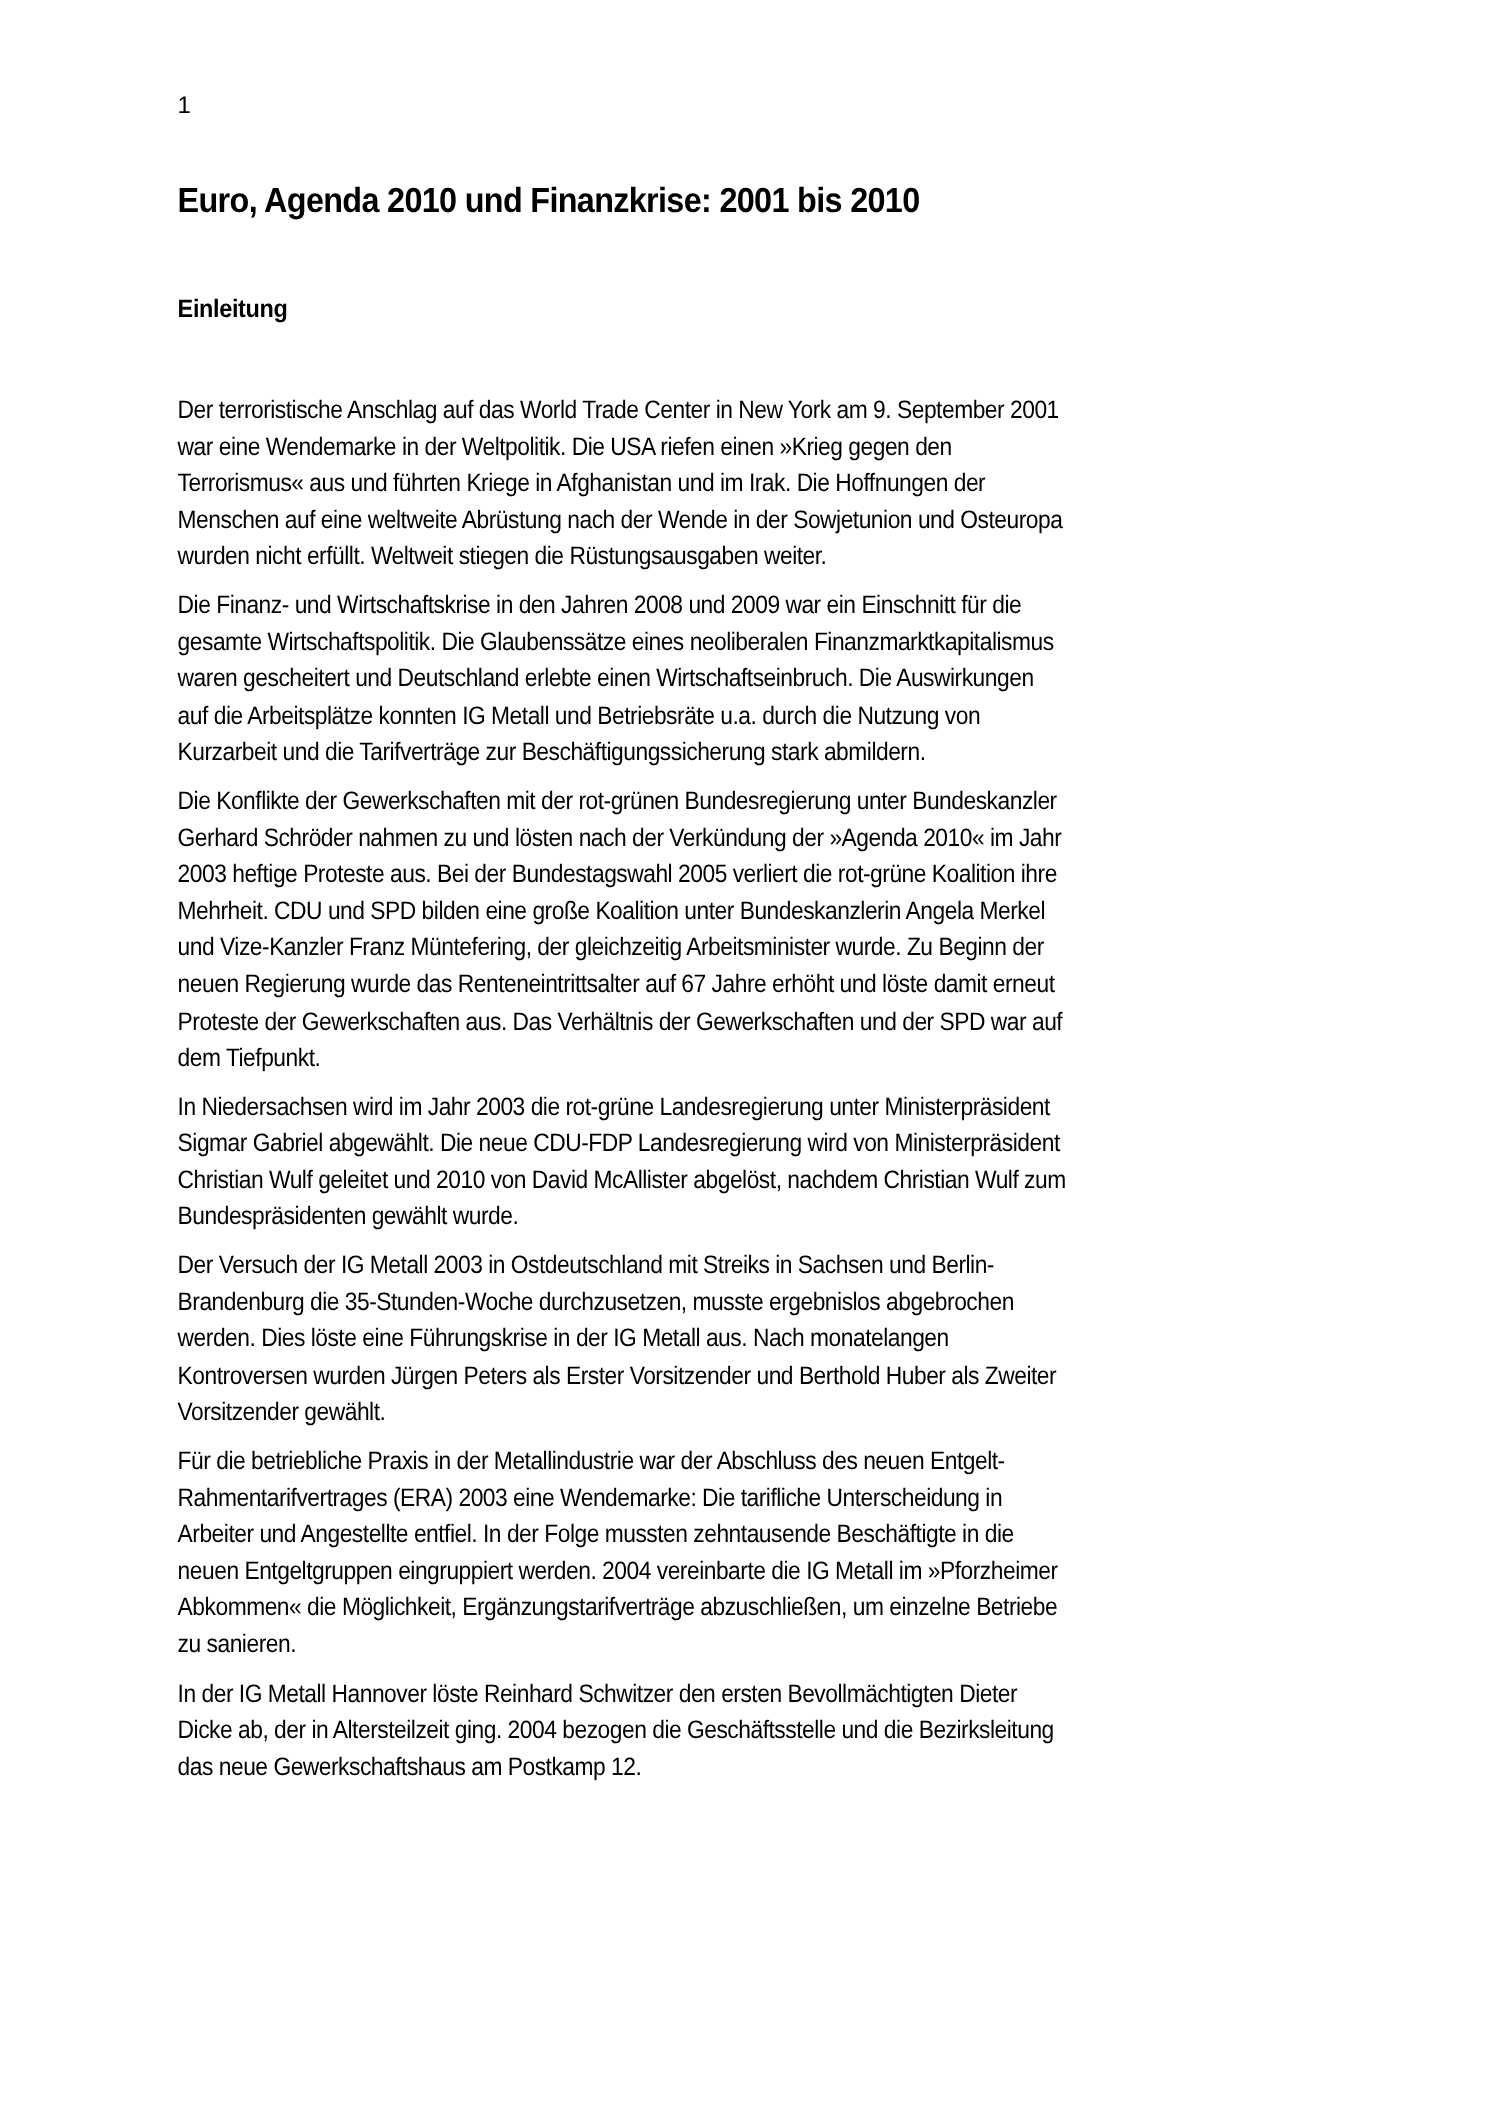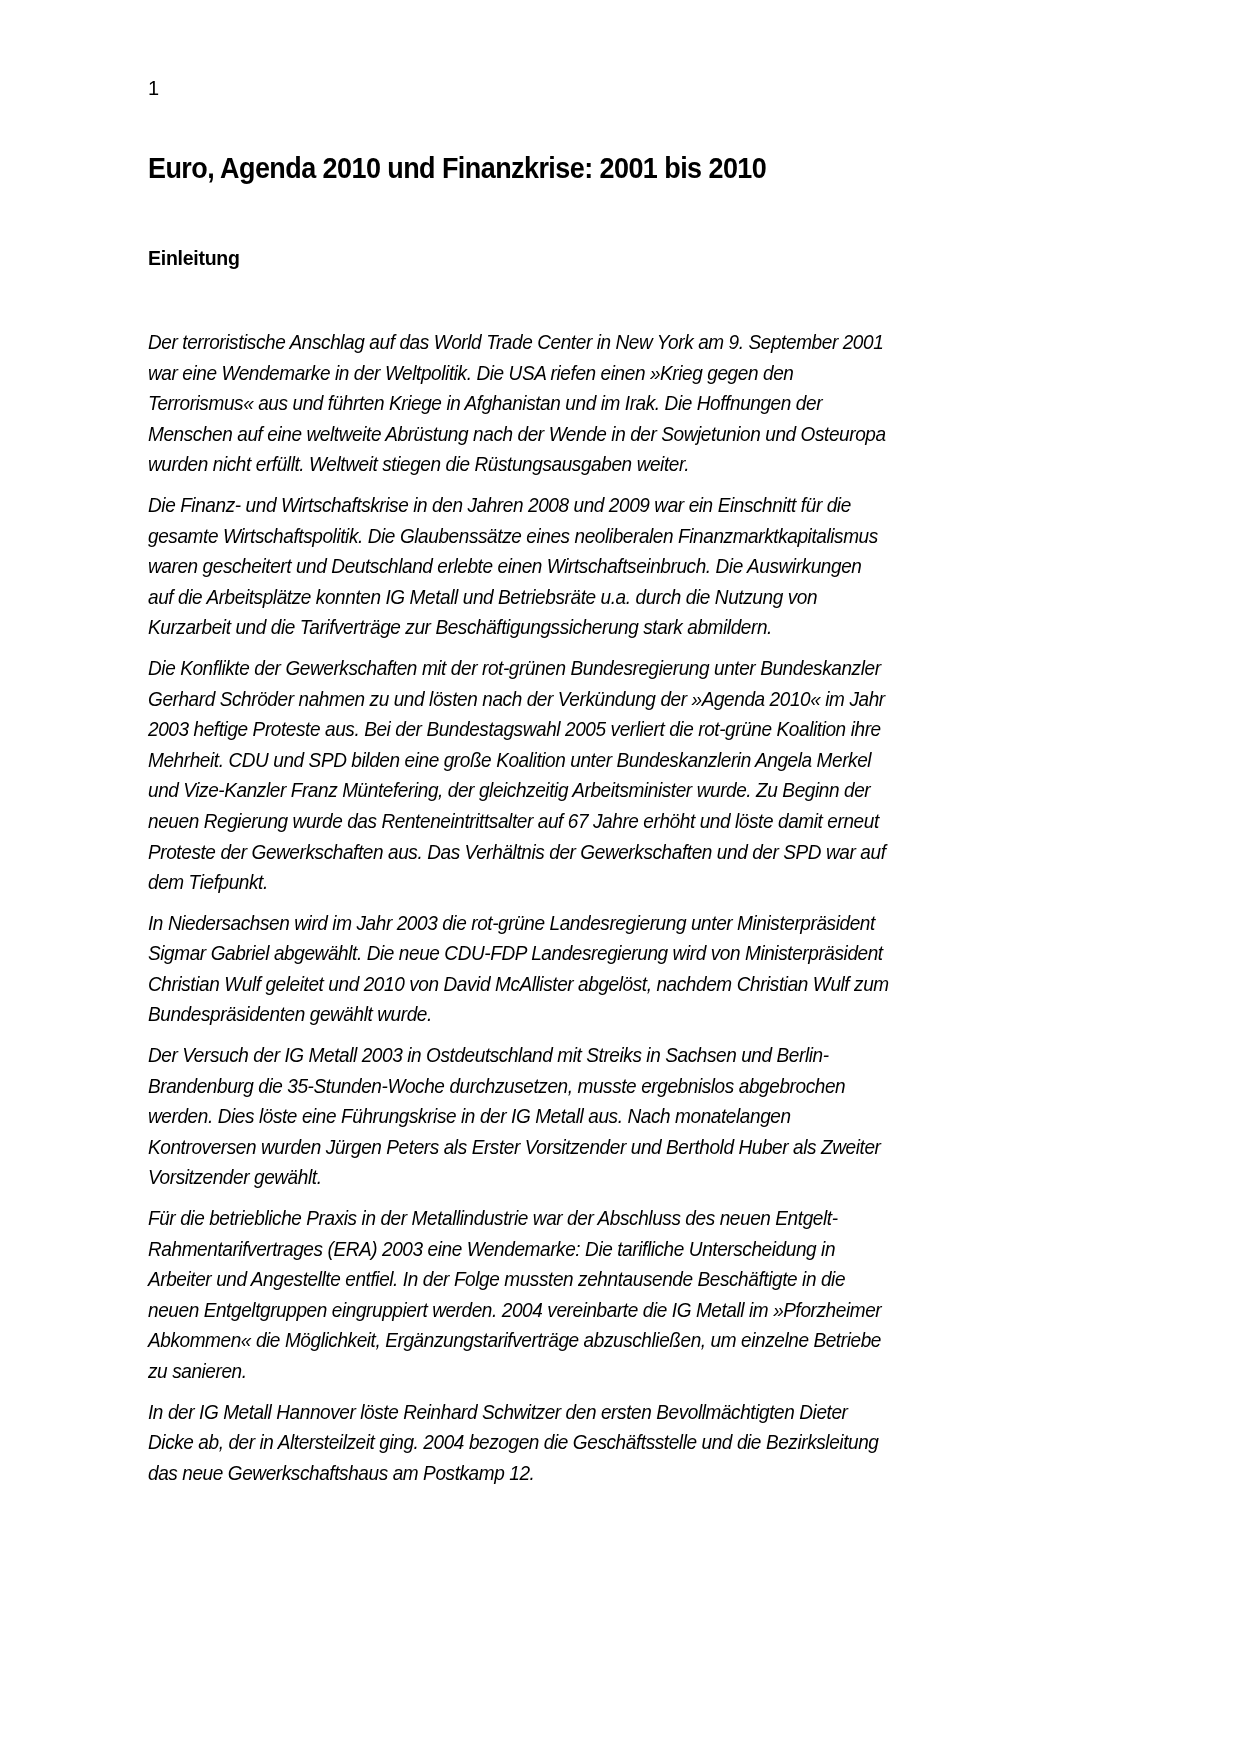--- a/index.html
+++ b/index.html
@@ -56,21 +56,20 @@
       transform-origin: left center;
     }
     .body {
       position: absolute;
       left: 148px;
       top: 327px;
       width: 1000px;
     }
     .para {
       margin: 0 0 10px 0;
-      font-style: italic;
     }
     .line {
       display: block;
       font-size: 21px;
       line-height: 30.6px;
       height: 30.6px;
       letter-spacing: -0.45px;
       white-space: nowrap;
       transform: scaleX(0.905);
       transform-origin: left center;

